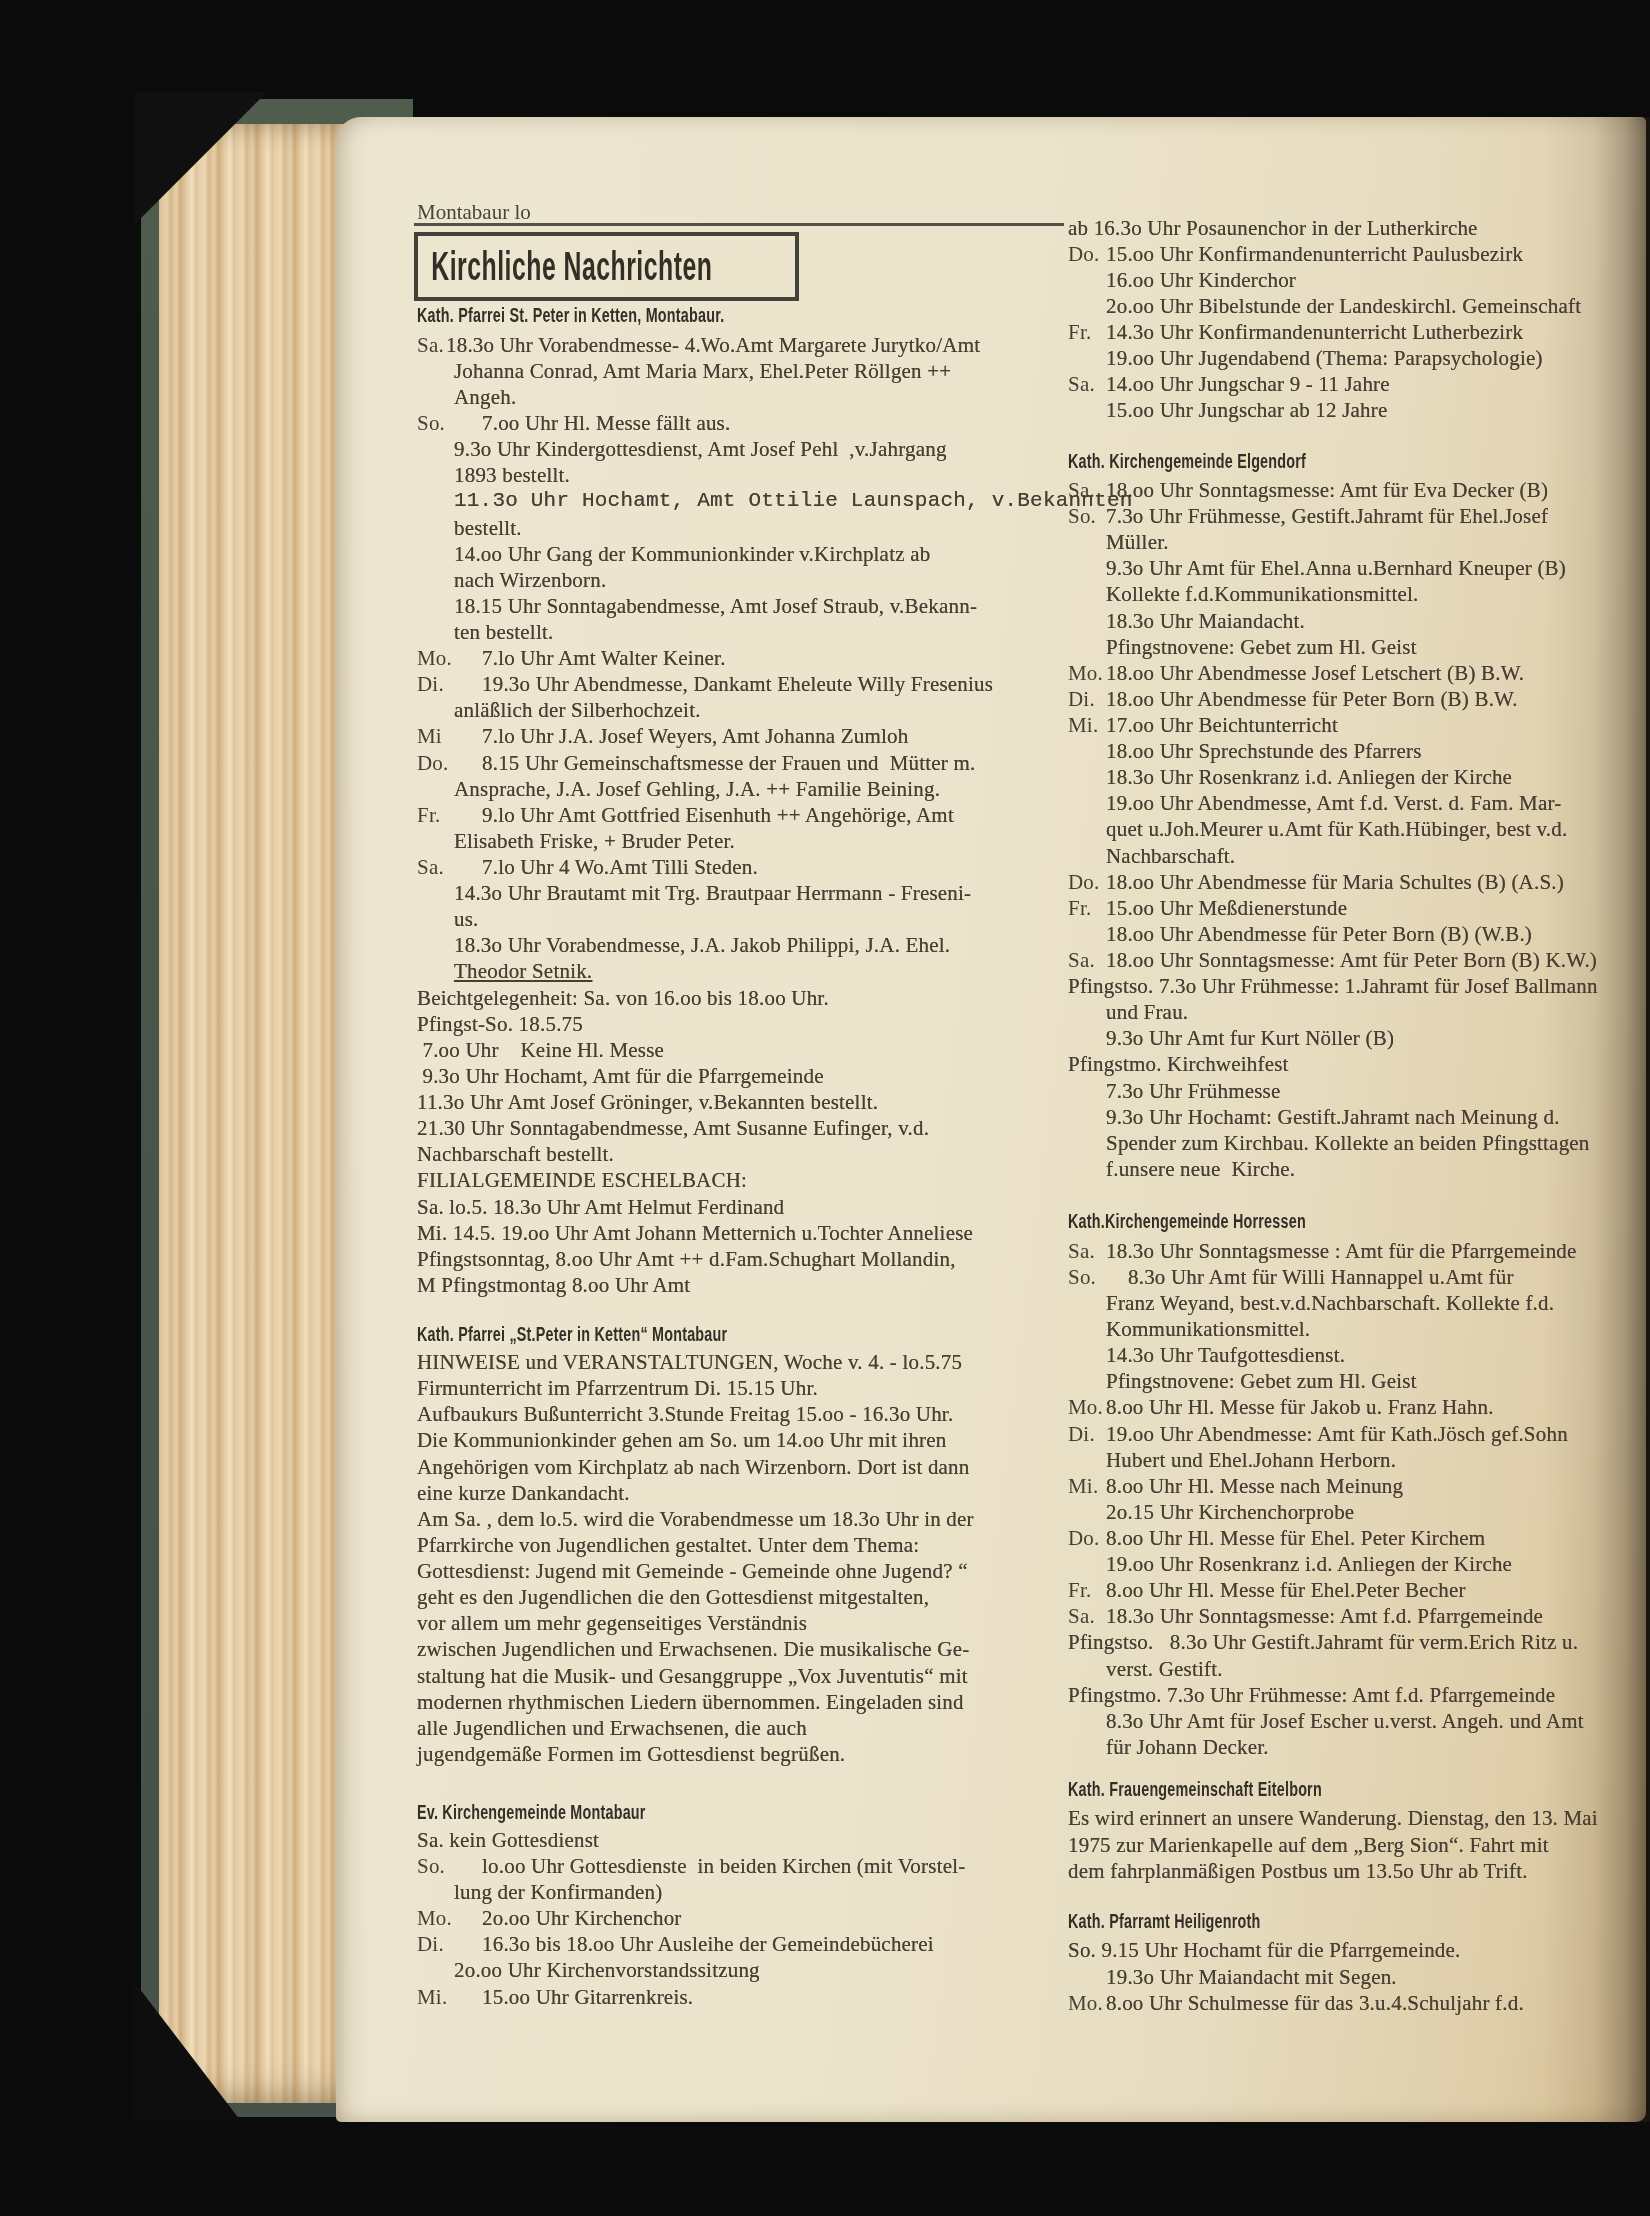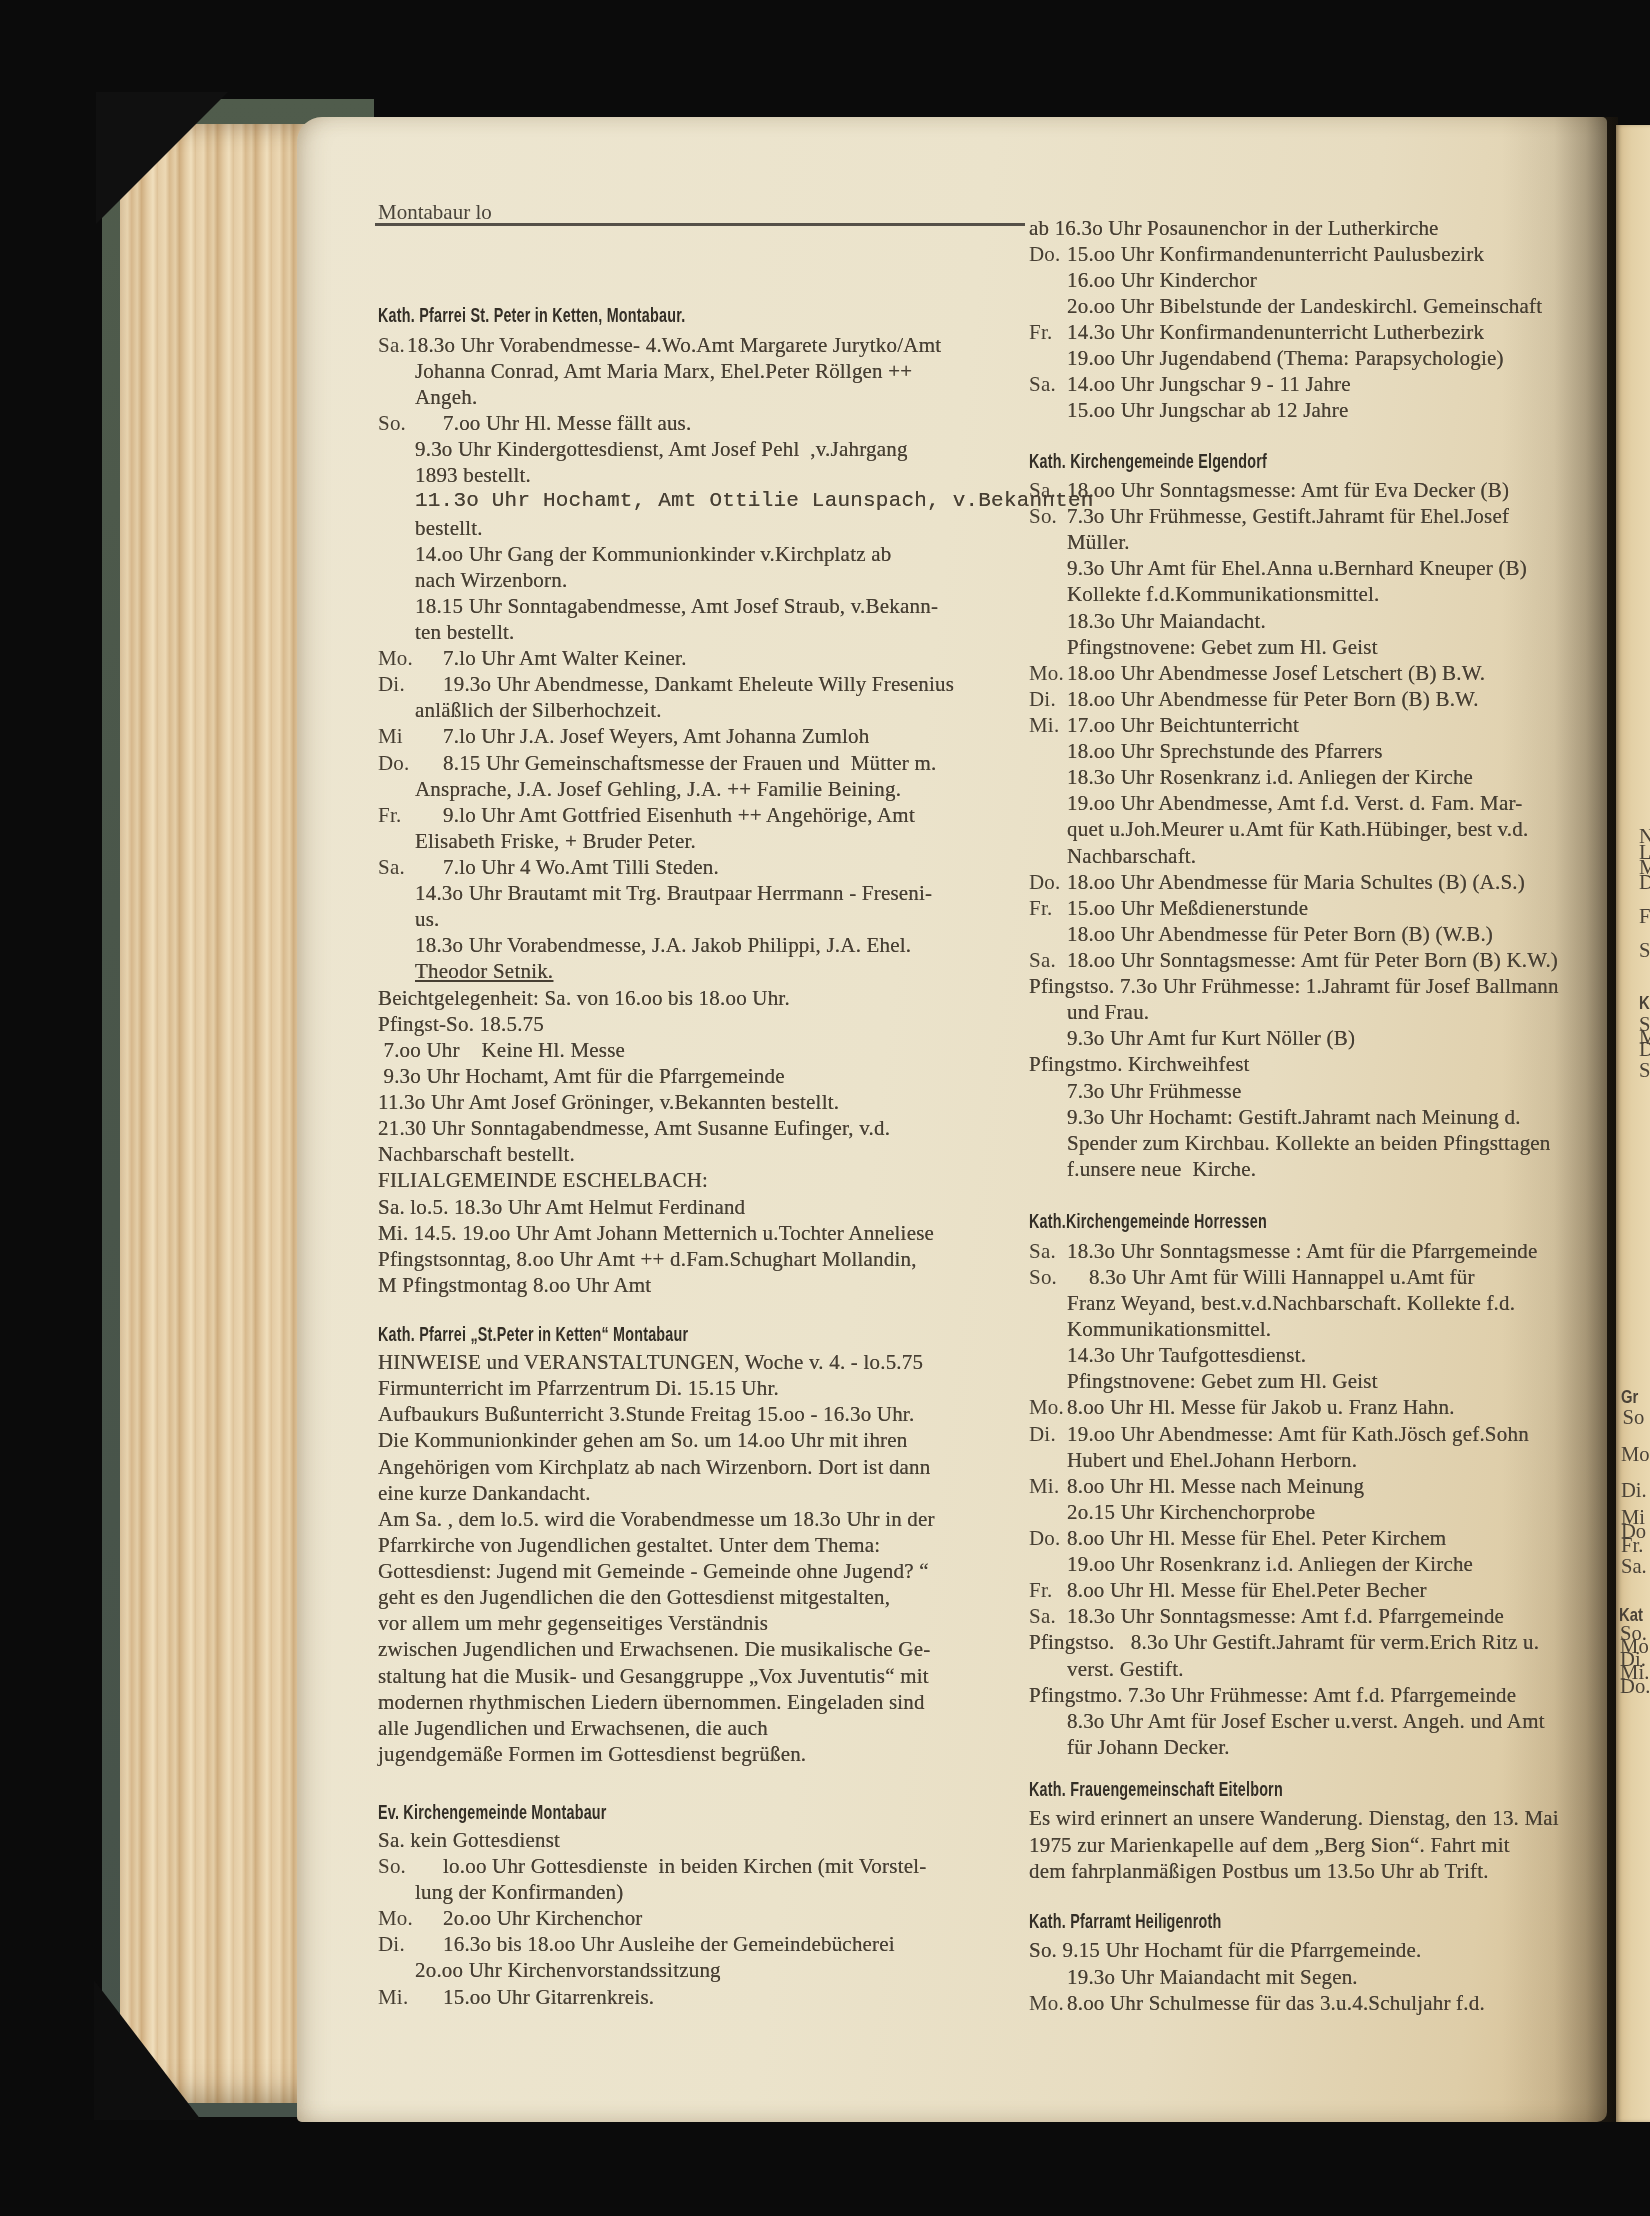--- a/index.html
+++ b/index.html
@@ -1,21 +1,21 @@
 <!DOCTYPE html>
 <html style="font-size:13.2px"><head>
 <meta charset="utf-8">
 <style>
   html,body{margin:0;padding:0;}
   body{
     width:1650px;height:2216px;position:relative;overflow:hidden;
     background:#0b0b0b;
     font-family:"Liberation Serif", serif;
   }
-  .scene{position:absolute;inset:0;}
+  .scene{position:absolute;inset:0;margin-left:39px;}
   
   .cover{
     position:absolute;left:102px;top:99px;width:272px;height:2018px;
     background:linear-gradient(180deg,#505c4c 0%,#4a564a 40%,#46524a 100%);
     border-radius:8.3px 0 0 8.3px;z-index:0;
   }
   .corner-tl{
     position:absolute;left:96px;top:92px;width:132px;height:132px;
     background:#101010;clip-path:polygon(0 0,100% 0,0 100%);z-index:6;
   }
@@ -88,20 +88,23 @@
 
 <div class="scene">
   <div class="cover"></div>
   <div class="stack"></div>
 
   <div class="page"></div>
 
   <div class="content">
     <div class="pageno">Montabaur lo</div>
     <div class="rule"></div>
+    <div class="titlebox">
+      <span class="tt">Kirchliche Nachrichten</span>
+    </div>
     <div id="left-col">
         <div class="heading" style="left: 378px; top: 304px;"><span>Kath. Pfarrei St. Peter in Ketten, Montabaur.</span></div>
         <div class="line" style="left: 378px; top: 332px; width: 656px;">
           <span class="lbl">Sa.</span>
           <span class="lt" style="margin-left: 29px;">18.3o Uhr Vorabendmesse- 4.Wo.Amt Margarete Jurytko/Amt</span>
         </div>
         <div class="line" style="left: 378px; top: 358px; width: 656px;">
           <span class="lt" style="margin-left: 37px;">Johanna Conrad, Amt Maria Marx, Ehel.Peter Röllgen ++</span>
         </div>
         <div class="line" style="left: 378px; top: 384px; width: 656px;">

